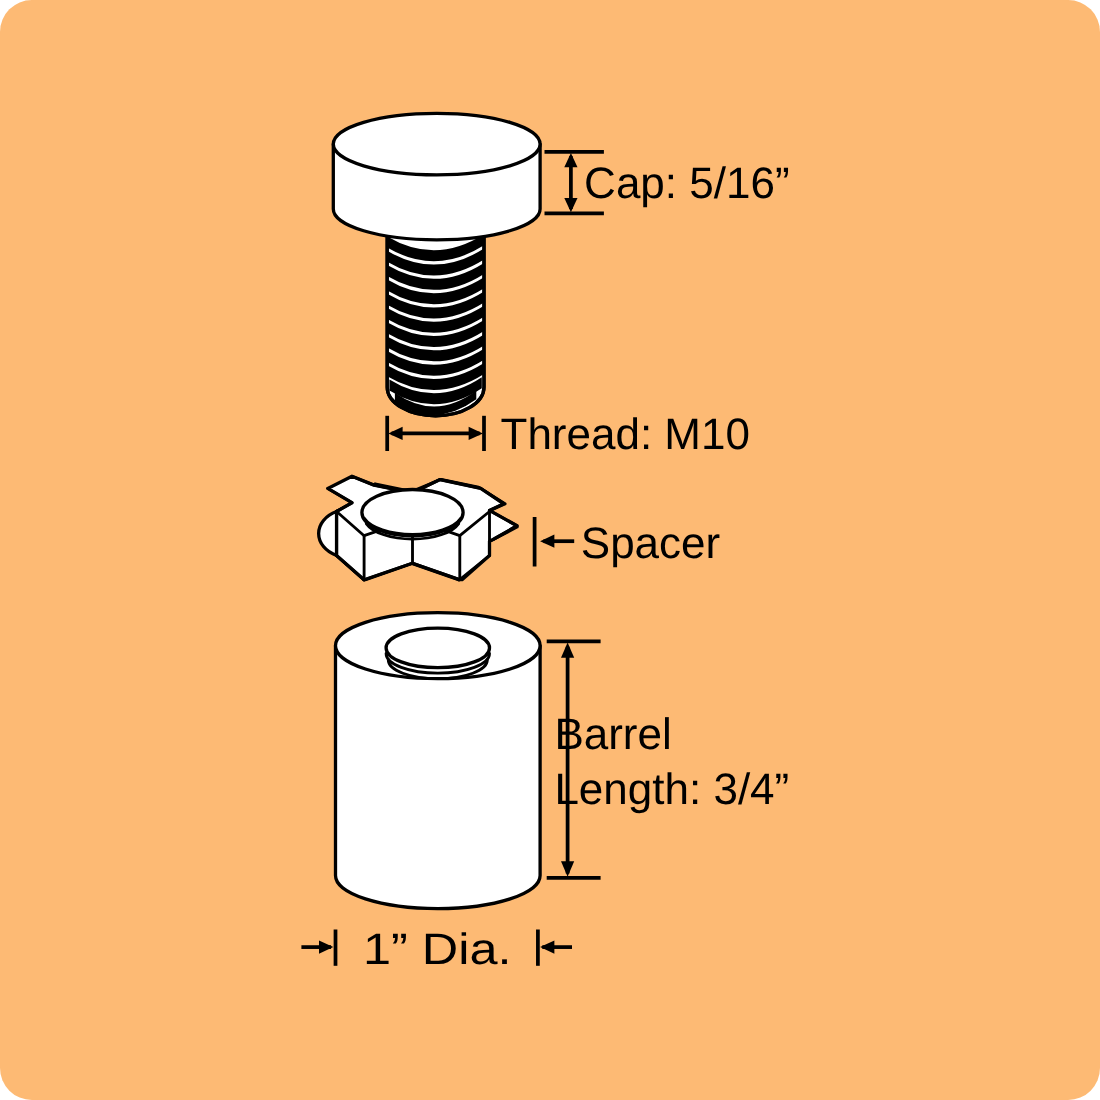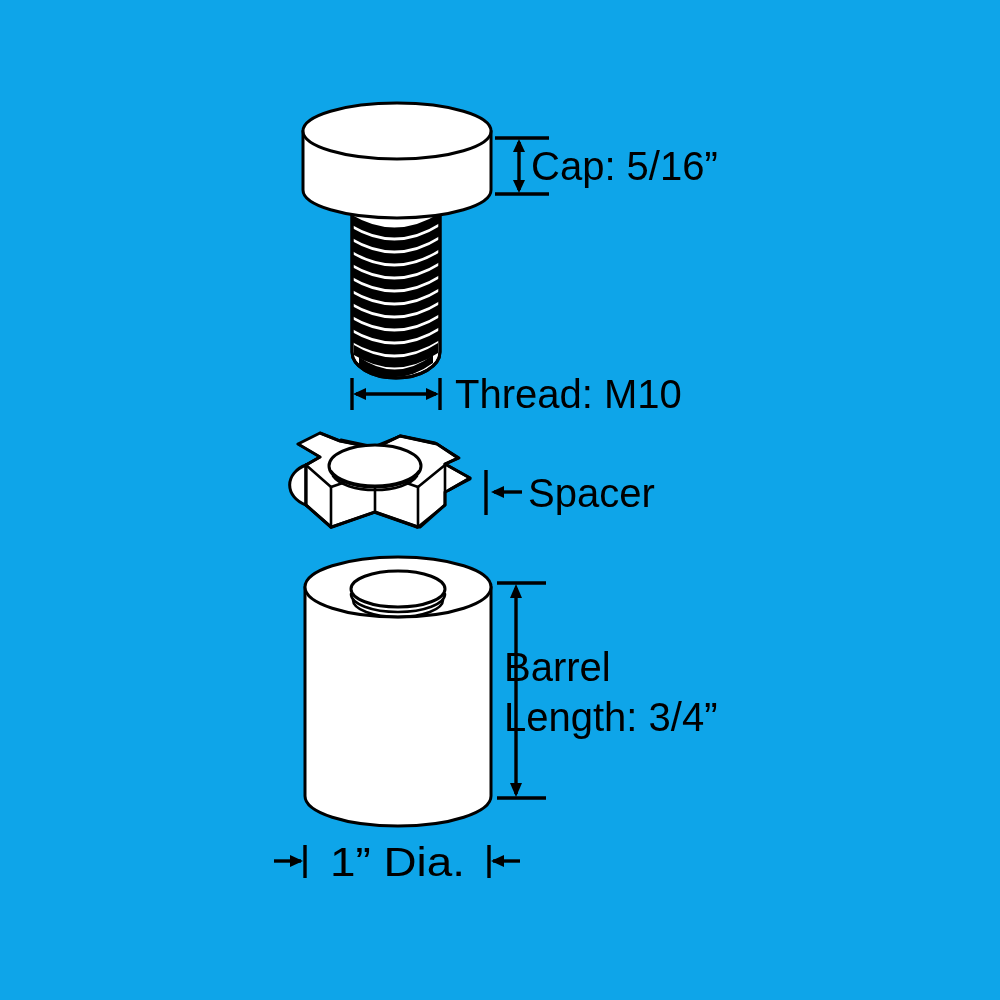--- a/index.html
+++ b/index.html
@@ -11,21 +11,22 @@
   body {
     width: 1000px;
     height: 1000px;
     overflow: hidden;
     font-family: "Liberation Sans", sans-serif;
   }
   #diagram-root {
     position: relative;
     width: 1000px;
     height: 1000px;
-    background: #0ea5e9;
+    background: #fdba74;
+    border-radius: 29px;
   }
   svg.canvas {
     display: block;
     width: 1000px;
     height: 1000px;
   }
   .stroke {
     fill: none;
     stroke: #000000;
     stroke-width: 3;

